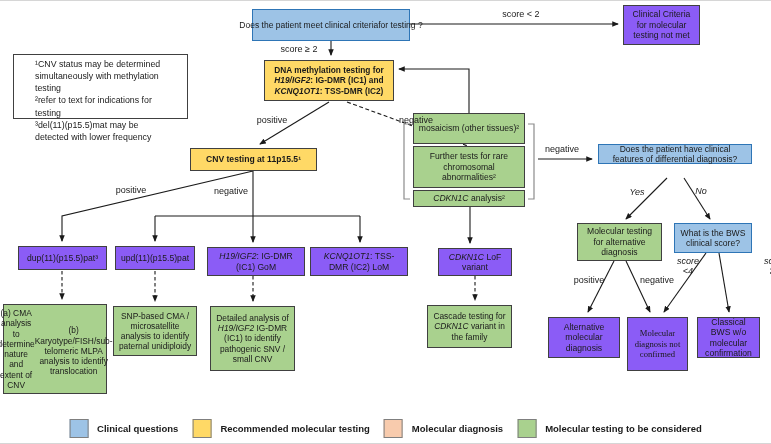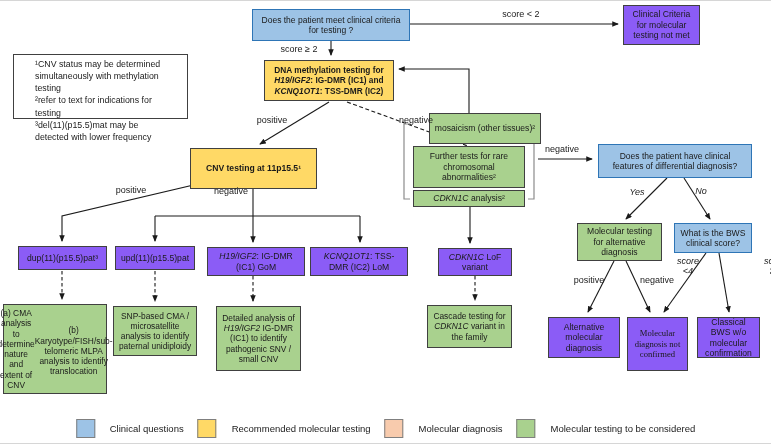--- a/index.html
+++ b/index.html
@@ -17,21 +17,21 @@
   .white{background:#ffffff;border:1.2px solid #404040;}
   .left-align{justify-content:flex-start;text-align:left;align-items:flex-start;}
   .nowrap-lines div{white-space:nowrap;}
   .lbl{position:absolute;z-index:3;font-size:9px;transform:translate(-50%,-50%);white-space:nowrap;text-align:center;}
   .lbl.it{font-style:italic;}
   .lbl.wrap2{white-space:normal;width:32px;line-height:1.1;}
   i{font-style:italic;}
   .footnotes div{margin:0;}
   .para+.para{margin-top:4px;}
   #legend{position:absolute;left:50%;top:418px;transform:translateX(-50%);display:flex;align-items:center;gap:14px;z-index:2;white-space:nowrap;}
-  .legend-item{display:flex;align-items:center;gap:15px;}
+  .legend-item{display:flex;align-items:center;gap:9px;font-weight:bold;}
   .sw{width:19px;height:19px;border:1px solid #7f7f7f;display:inline-block;box-sizing:border-box;}
   .legend-label{font-size:9.5px;color:#1a1a1a;}
 </style>
 </head>
 <body>
 
 <div id="page">
 
   <svg class="overlay" width="771" height="444">
     <defs>
@@ -62,54 +62,54 @@
       <line x1="626" y1="260" x2="650" y2="311" marker-end="url(#ah)"></line>
       <line x1="706" y1="252" x2="664" y2="311" marker-end="url(#ah)"></line>
       <line x1="719" y1="252" x2="729" y2="311" marker-end="url(#ah)"></line>
     </g>
     <g stroke="#8c8c8c" stroke-width="1.2" fill="none">
       <polyline points="410,123 404,123 404,198 410,198"></polyline>
       <polyline points="528,123 534,123 534,198 528,198"></polyline>
     </g>
   </svg>
 
-  <div class="node blue nowrap-lines" style="left:252px;top:8px;width:158px;height:32px;font-size:8.5px;flex-direction:column;">
+  <div class="node blue nowrap-lines" style="left:252px;top:8px;width:158px;height:32px;font-size:8.5px;flex-direction:row;">
     <div>Does the patient meet clinical criteria</div>
     <div>for testing ?</div>
   </div>
 
   <div class="node orange" style="left:623px;top:4px;width:77px;height:40px;">
     <span class="inner">Clinical Criteria for molecular testing not met</span>
   </div>
 
   <div class="node white left-align footnotes" style="left:13px;top:53px;width:175px;height:65px;font-size:8.8px;line-height:1.38;padding:3px 21px;flex-direction:column;align-items:flex-start;">
     <div>¹CNV status may be determined simultaneously with methylation testing</div>
     <div>²refer to text for indications for testing</div>
     <div>³del(11)(p15.5)mat may be detected with lower frequency</div>
   </div>
 
   <div class="node yellow" style="left:264px;top:59px;width:130px;height:41px;font-size:8.3px;">
     <span class="inner"><span>DNA methylation testing for </span><i>H19/IGF2</i><span>: IG-DMR (IC1) and </span><i>KCNQ1OT1</i><span>: TSS-DMR (IC2)</span></span>
   </div>
 
-  <div class="node green" style="left:413px;top:112px;width:112px;height:31px;margin-left:16px;">
+  <div class="node green" style="left:413px;top:112px;width:112px;height:31px;">
     <span class="inner">mosaicism (other tissues)²</span>
   </div>
   <div class="node green" style="left:413px;top:145px;width:112px;height:42px;">
     <span class="inner">Further tests for rare chromosomal abnormalities²</span>
   </div>
   <div class="node green" style="left:413px;top:189px;width:112px;height:17px;">
     <span class="inner"><i>CDKN1C</i><span> analysis²</span></span>
   </div>
 
-  <div class="node yellow" style="left:190px;top:147px;width:127px;height:41px;">
+  <div class="node yellow" style="left:190px;top:147px;width:127px;height:23px;">
     <span class="inner">CNV testing at 11p15.5¹</span>
   </div>
 
-  <div class="node blue nowrap-lines" style="left:598px;top:143px;width:154px;height:34px;font-size:8.5px;flex-direction:column;">
+  <div class="node blue nowrap-lines" style="left:598px;top:143px;width:154px;height:20px;font-size:8.5px;flex-direction:column;">
     <div>Does the patient have clinical</div>
     <div>features of differential diagnosis?</div>
   </div>
 
   <div class="node orange" style="left:18px;top:245px;width:89px;height:24px;">
     <span class="inner">dup(11)(p15.5)pat³</span>
   </div>
   <div class="node orange" style="left:115px;top:245px;width:80px;height:24px;">
     <span class="inner">upd(11)(p15.5)pat</span>
   </div>
@@ -130,21 +130,21 @@
     <span class="inner">What is the BWS clinical score?</span>
   </div>
 
   <div class="node green" style="left:3px;top:303px;width:104px;height:90px;font-size:8.4px;flex-direction:row;">
     <div class="para">(a) CMA analysis to determine nature and extent of CNV</div>
     <div class="para">(b) Karyotype/FISH/sub-telomeric MLPA analysis to identify translocation</div>
   </div>
   <div class="node green" style="left:113px;top:305px;width:84px;height:50px;font-size:8.4px;">
     <span class="inner">SNP-based CMA / microsatellite analysis to identify paternal unidiploidy</span>
   </div>
-  <div class="node green" style="left:210px;top:305px;width:85px;height:65px;font-size:8.4px;margin-left:6px;">
+  <div class="node green" style="left:210px;top:305px;width:85px;height:65px;font-size:8.4px;">
     <span class="inner"><span>Detailed analysis of </span><i>H19/IGF2</i><span> IG-DMR (IC1) to identify pathogenic SNV / small CNV</span></span>
   </div>
   <div class="node green" style="left:427px;top:304px;width:85px;height:43px;font-size:8.4px;">
     <span class="inner"><span>Cascade testing for </span><i>CDKN1C</i><span> variant in the family</span></span>
   </div>
 
   <div class="node orange" style="left:548px;top:316px;width:72px;height:41px;">
     <span class="inner">Alternative molecular diagnosis</span>
   </div>
   <div class="node orange" style="left:627px;top:316px;width:61px;height:54px;font-family:Liberation Serif, serif;">

